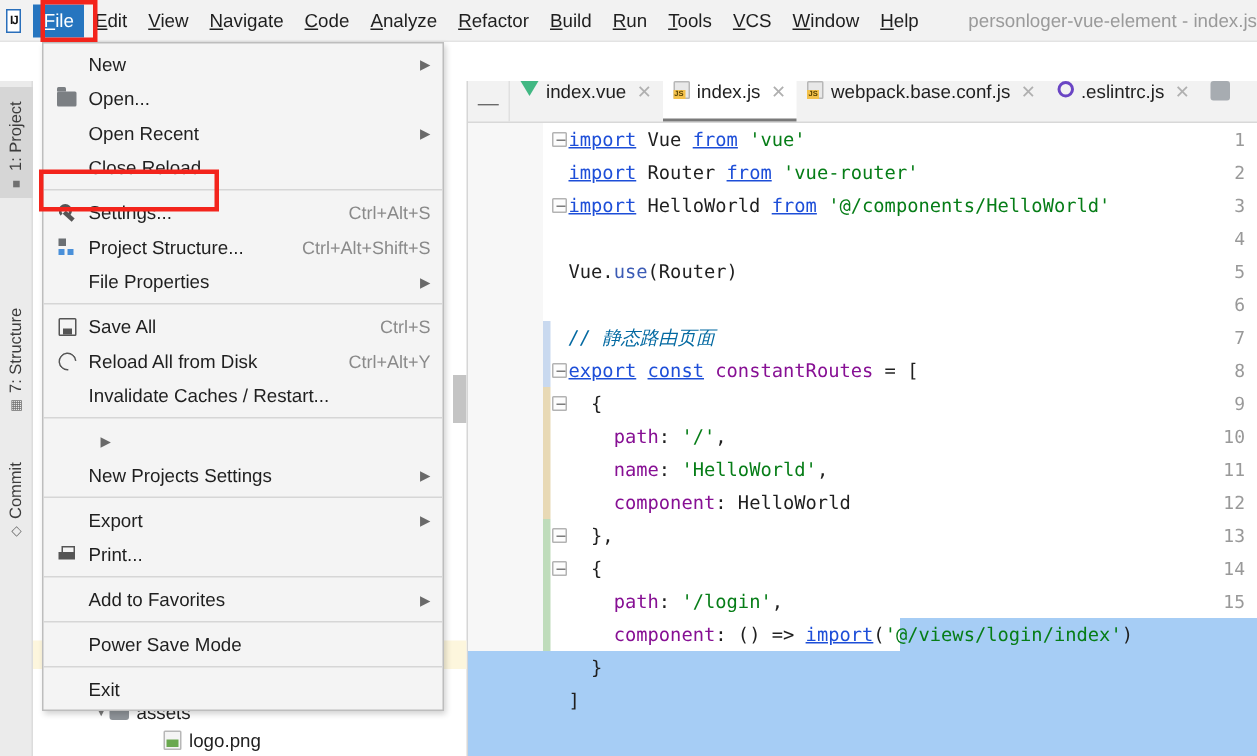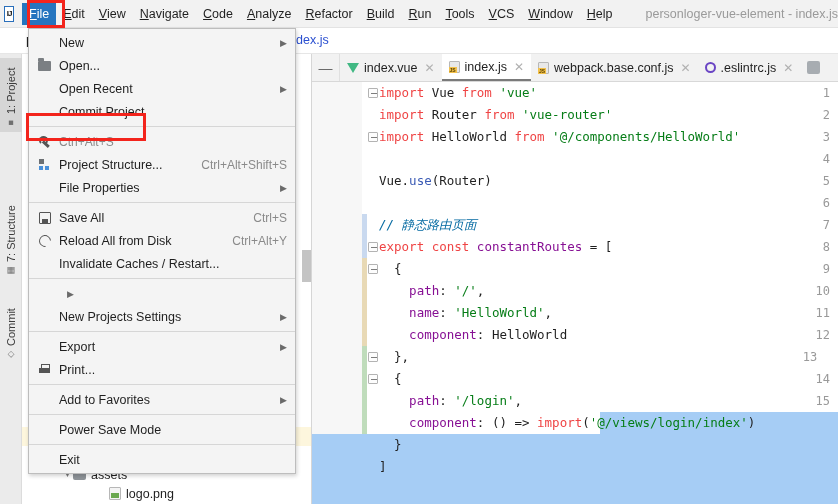--- a/index.html
+++ b/index.html
@@ -114,21 +114,21 @@
   .tabbar {
     position: absolute; left: 0; top: 0; width: 526px; height: 28px;
     background: #f2f2f2; border-bottom: 1px solid #d8d8d8;
     display: flex; align-items: stretch;
   }
   .collapse-btn {
     width: 28px; display: flex; align-items: center; justify-content: center;
     color: #6a6a6a; font-size: 14px; border-right: 1px solid #e0e0e0;
   }
   .etab {
-    display: flex; align-items: center; gap: 5px; padding: 0 7px;
+    display: flex; gap: 5px; padding: 0 7px;
     font-size: 12.5px; white-space: nowrap; color: #1f1f1f;
   }
   .etab.sel { background: #ffffff; border-bottom: 2px solid #7a7a7a; }
   .etab .x { color: #b0b0b0; font-size: 12px; margin-left: 2px; }
   .vue-ic {
     width: 0; height: 0; border-left: 6px solid transparent;
     border-right: 6px solid transparent; border-top: 10px solid #41b883;
   }
   .eslint-ic {
     width: 11px; height: 11px; border: 2.5px solid #6a45c4; border-radius: 50%;
@@ -169,21 +169,21 @@
   }
   .foldmark:after {
     content: ""; position: absolute; left: 2px; top: 4px; width: 6px; height: 1px; background: #7d7d7d;
   }
   .codetext {
     position: absolute; left: 67px; top: 0; right: 0; height: 422px;
     white-space: pre; line-height: 22px;
   }
   .ln { position: absolute; left: 0; height: 22px; line-height: 22px; white-space: pre; }
   .sel-bg { position: absolute; background: #a6cdf5; }
-  .t-kw  { color: #ef4444; }
+  .t-kw  { color: #1d4ed8; text-decoration: underline; }
   .t-str { color: #067d17; }
   .t-id  { color: #1f1f1f; }
   .t-prop{ color: #871094; }
   .t-com { color: #0369a1; font-style: italic; }
   .t-fn  { color: #3b5bb5; }
   .t-const { color: #871094; }
 
   
   .dropdown {
     position: absolute; left: 28px; top: 28px; width: 268px;
@@ -261,24 +261,20 @@
         <div class="menu-item"><u>B</u>uild</div>
         <div class="menu-item"><u>R</u>un</div>
         <div class="menu-item"><u>T</u>ools</div>
         <div class="menu-item"><u>V</u>CS</div>
         <div class="menu-item"><u>W</u>indow</div>
         <div class="menu-item"><u>H</u>elp</div>
       </div>
     <div class="win-title">personloger-vue-element - index.js</div>
   </div>
 
-  <div class="headerstrip">
-    <div class="proj-name">per</div>
-    <div class="crumb-right">dex.js</div>
-  </div>
 
   <div class="toolstrip">
     <div class="vtab sel" style="top:4px;height:74px;">
       <span class="vicon">■</span>
       <span>1: Project</span>
     </div>
     <div class="vtab" style="top:140px;height:86px;">
       <span class="vicon">▦</span>
       <span>7: Structure</span>
     </div>
@@ -358,21 +354,21 @@
           <div class="gline" style="top: 44px;">3</div>
           <div class="gline" style="top: 66px;">4</div>
           <div class="gline" style="top: 88px;">5</div>
           <div class="gline" style="top: 110px;">6</div>
           <div class="gline" style="top: 132px;">7</div>
           <div class="gline" style="top: 154px;">8</div>
           <div class="gline" style="top: 176px;">9</div>
           <div class="gline" style="top: 198px;">10</div>
           <div class="gline" style="top: 220px;">11</div>
           <div class="gline" style="top: 242px;">12</div>
-          <div class="gline" style="top: 264px; text-align: center;">13</div>
+          <div class="gline" style="top: 264px;">13</div>
           <div class="gline" style="top: 286px;">14</div>
           <div class="gline" style="top: 308px;">15</div>
           <div class="gline" style="top: 330px;">16</div>
           <div class="gline" style="top: 352px;">17</div>
           <div class="gline" style="top: 374px;">18</div>
           <div class="gline" style="top: 396px;">19</div>
           <div class="gline" style="top: 418px;">20</div>
         </div>
       <div id="vcs-markers">
           <div class="vcsbar" style="top: 132px; height: 22px; background: rgb(201, 217, 239);"></div>
@@ -420,27 +416,28 @@
           <span class="micon">
             <span class="ic-folder"></span>
           </span>
           <span class="mlabel">Open...</span>
         </div>
         <div class="mrow">
           <span class="mlabel">Open Recent</span>
           <span class="marrow">▶</span>
         </div>
         <div class="mrow">
-          <span class="mlabel">Commit Project</span>
+          <span class="mlabel">Close Reload</span>
         </div>
         <div class="msep"></div>
         <div class="mrow">
           <span class="micon">
             <span class="ic-wrench"></span>
           </span>
+          <span class="mlabel">Settings...</span>
           <span class="maccel">Ctrl+Alt+S</span>
         </div>
         <div class="mrow">
           <span class="micon">
             <span class="ic-struct">
               <span style="left:0;top:0;width:5px;height:5px;background:#6b6f73"></span>
               <span style="left:0;top:7px;width:4px;height:4px;background:#4a90d9"></span>
               <span style="left:6px;top:7px;width:4px;height:4px;background:#4a90d9"></span>
             </span>
           </span>

